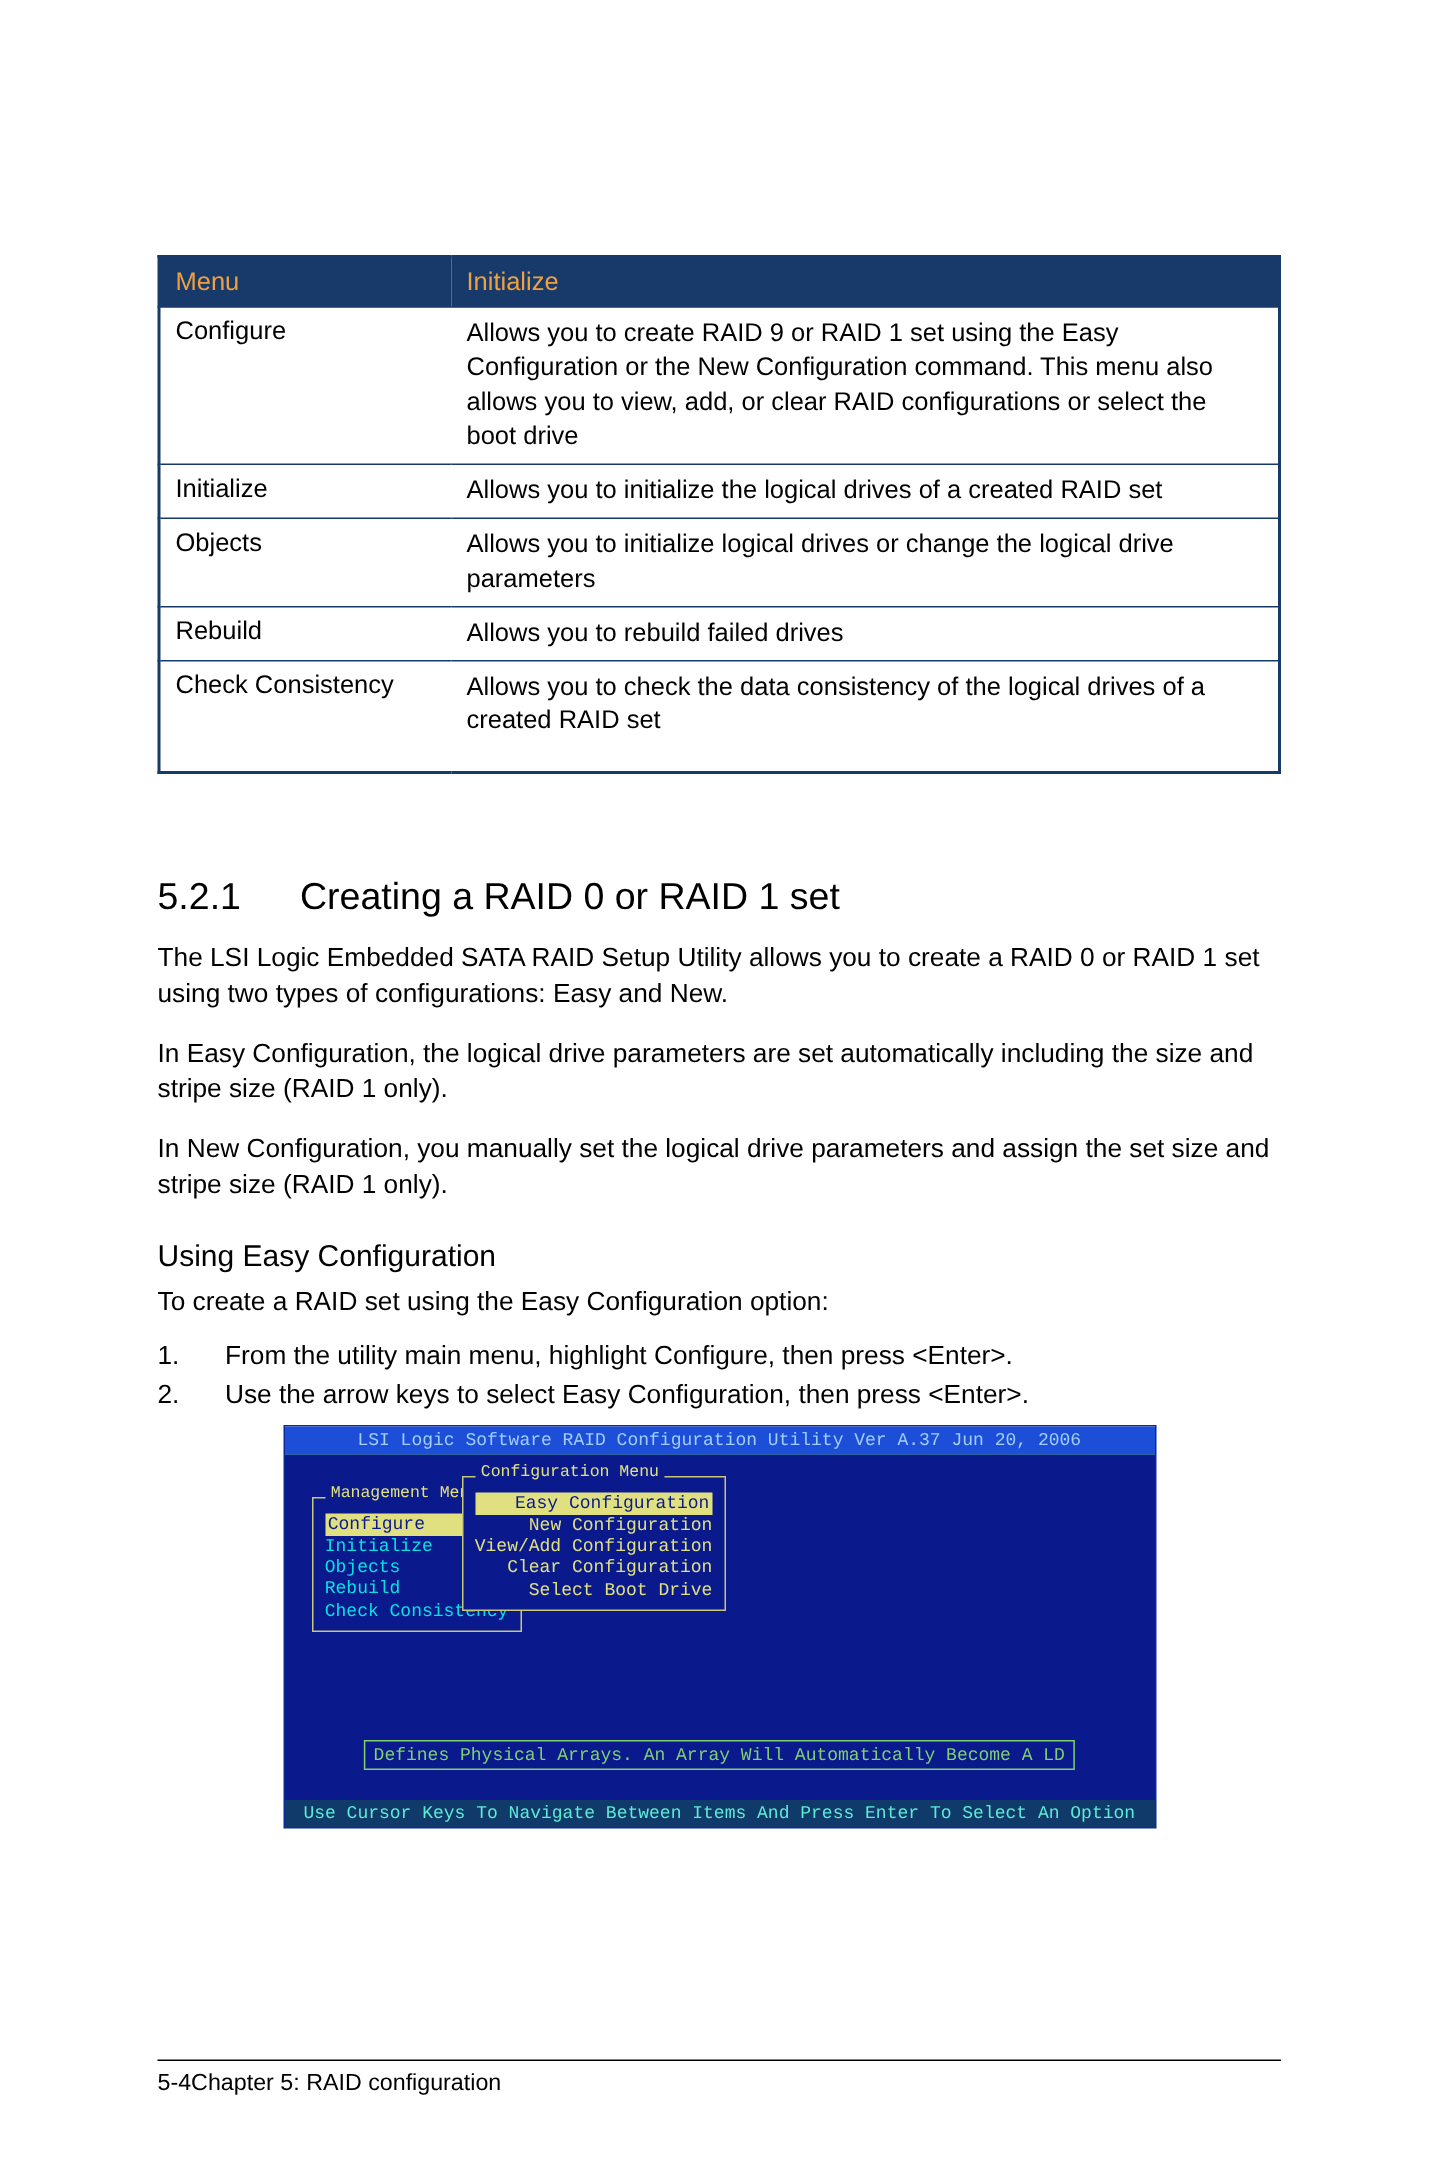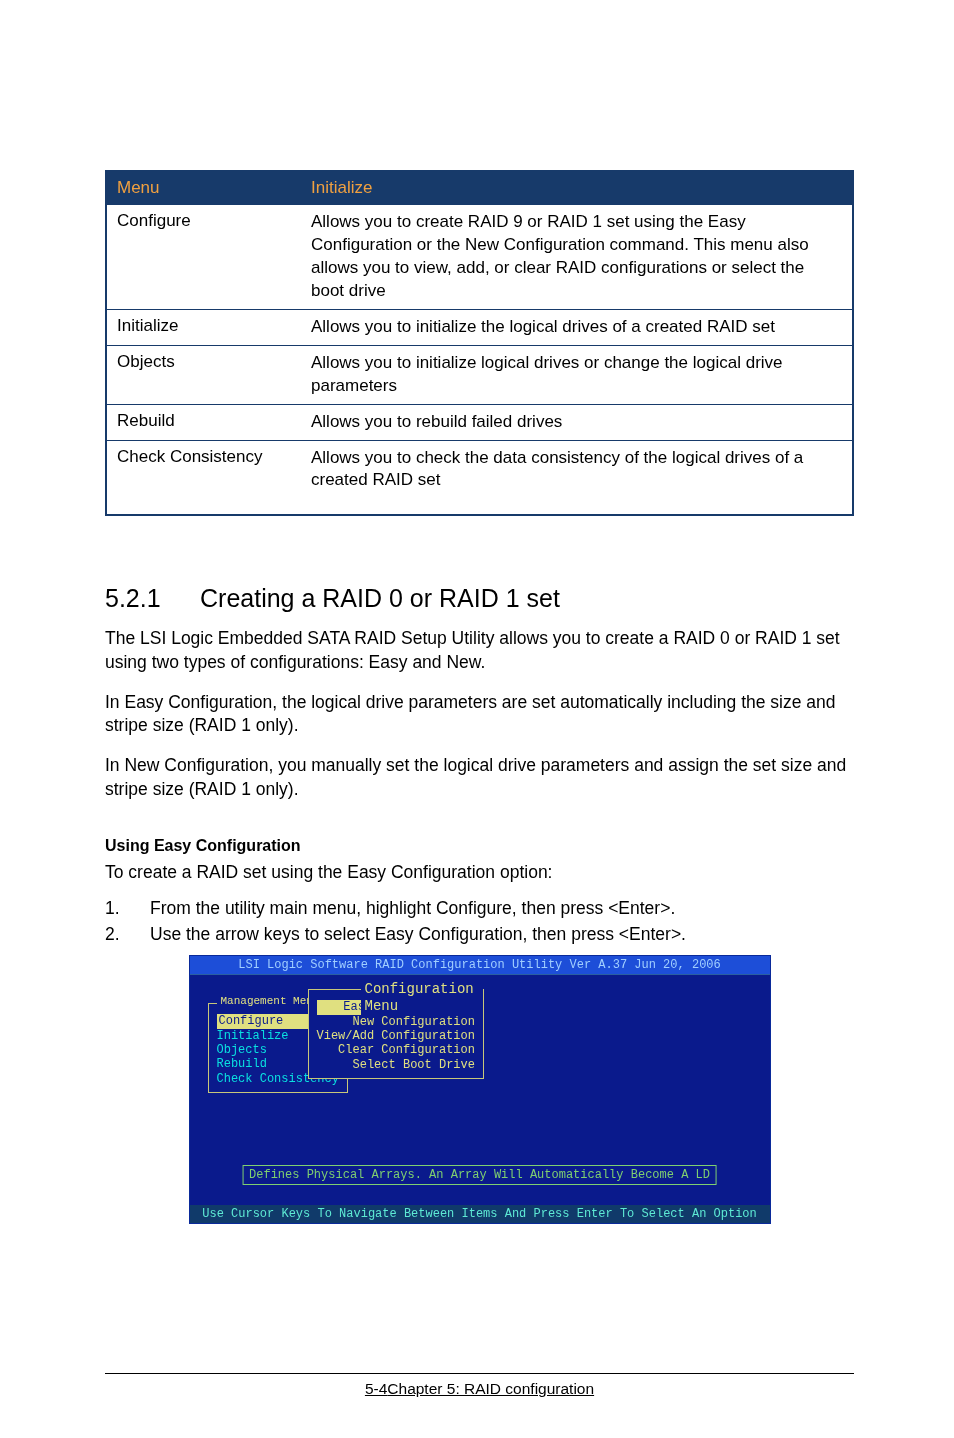--- a/index.html
+++ b/index.html
@@ -13,43 +13,43 @@
   .tbl td { padding: 6px 10px; font-size: 17px; vertical-align: top; border-top: 1px solid #173a6a; }
   .tbl td.menu-cell { width: 195px; font-family: Arial, Helvetica, sans-serif; }
   .tbl td.desc-cell { line-height: 1.35; }
   .tbl tr.last td { padding-bottom: 22px; }
 
   .section-heading { font-size: 25px; font-weight: normal; margin-top: 68px; display: flex; }
   .section-heading .num { width: 95px; }
 
   .para { font-size: 17.5px; line-height: 1.35; margin-top: 14px; }
   .para + .para { margin-top: 16px; }
-  .subheading { font-size: 16px; margin-top: 36px; font-weight: bold; }
+  .subheading { font-size: 20px; margin-top: 26px; }
   .numlist { margin-top: 10px; }
   .numlist .row { display: flex; font-size: 17.5px; line-height: 1.5; }
   .numlist .row .n { width: 45px; }
   .numlist .row .t { flex: 1; }
 
   .screenshot-wrap { width: 100%; display: flex; justify-content: center; margin-top: 8px; }
   .bios { width: 582px; border: 1px solid #0a2a9a; font-family: "Courier New", monospace; font-size: 12px; color: #e6e6b0; }
   .bios-titlebar { background: #1d4ed8; color: #a0ceff; padding: 2px 6px; font-size: 12px; text-align: center; border-bottom: 1px solid #2a5fa0; white-space: nowrap; }
   .bios-body { background: #0a1a8c; position: relative; height: 230px; padding: 14px 14px 8px 14px; overflow: hidden; }
   .panel-mgmt { position: absolute; left: 18px; top: 28px; border: 1px solid #c7c77a; padding: 10px 8px 6px 8px; line-height: 1.2; }
   .panel-mgmt .panel-label { position: absolute; top: -9px; left: 8px; background: #0a1a8c; padding: 0 4px; color: #e0e080; font-size: 11px; }
   .panel-mgmt .item { color: #0ae0e0; font-size: 12px; white-space: nowrap; }
   .panel-mgmt .item.sel { background: #e0e080; color: #0a1a8c; padding: 0 2px; }
   .panel-mgmt .item.consistency { color: #0ae0e0; }
   .panel-conf { position: absolute; left: 118px; top: 14px; border: 1px solid #c7c77a; padding: 10px 8px 6px 8px; line-height: 1.2; background: #0a1a8c; }
-  .panel-conf .panel-label { position: absolute; top: -9px; left: 8px; background: #0a1a8c; padding: 0 4px; color: #e0e080; font-size: 14px; margin-left: 44px; }
+  .panel-conf .panel-label { position: absolute; top: -9px; left: 8px; background: #0a1a8c; padding: 0 4px; color: #e0e080; font-size: 11px; }
   .panel-conf .item { color: #e0e080; font-size: 12px; white-space: nowrap; text-align: right; }
   .panel-conf .item.sel { background: #e0e080; color: #0a1a8c; padding: 0 2px; }
   .bios-hint { position: absolute; left: 50%; transform: translateX(-50%); bottom: 20px; border: 1px solid #7fd070; color: #7fd070; padding: 2px 6px; font-size: 12px; white-space: nowrap; }
   .bios-footer { background: #103a6a; color: #5eead4; padding: 2px 6px; font-size: 12px; white-space: nowrap; text-align: center; }
 
-  .page-footer { position: absolute; bottom: 40px; left: 105px; right: 100px; border-top: 1px solid #000; padding-top: 6px; display: flex; justify-content: center; font-size: 15.5px; text-decoration: underline; }
+  .page-footer { position: absolute; bottom: 40px; left: 105px; right: 100px; border-top: 1px solid #000; padding-top: 6px; display: flex; justify-content: flex-start; font-size: 15.5px; }
 </style>
 </head>
 <body>
 
 <div class="page">
 
   <table class="tbl">
     <thead>
       <tr>
         <th class="menu-col">Menu</th>

